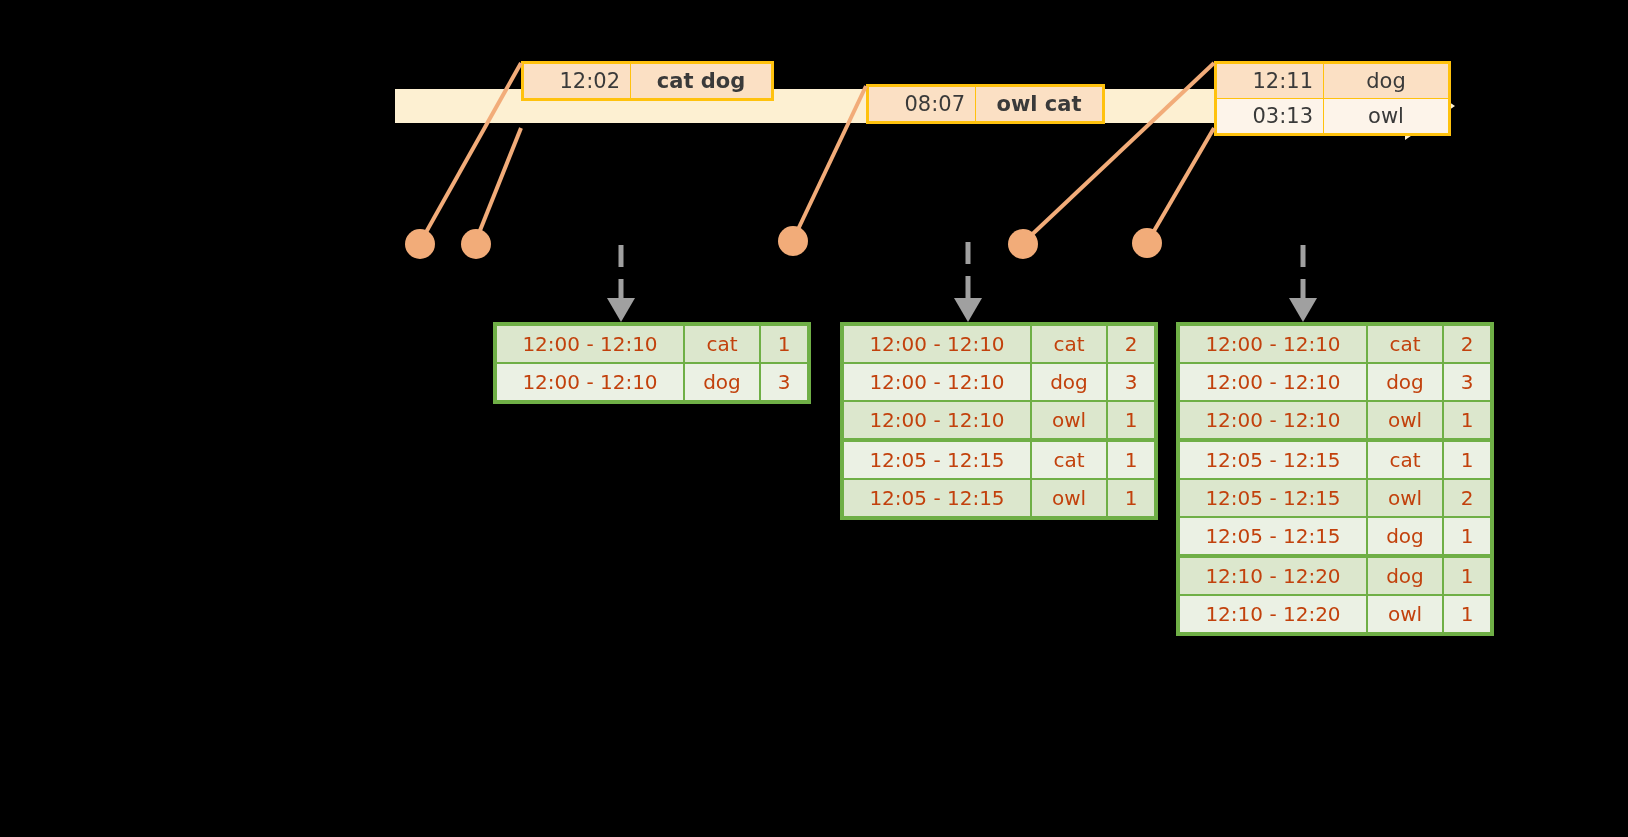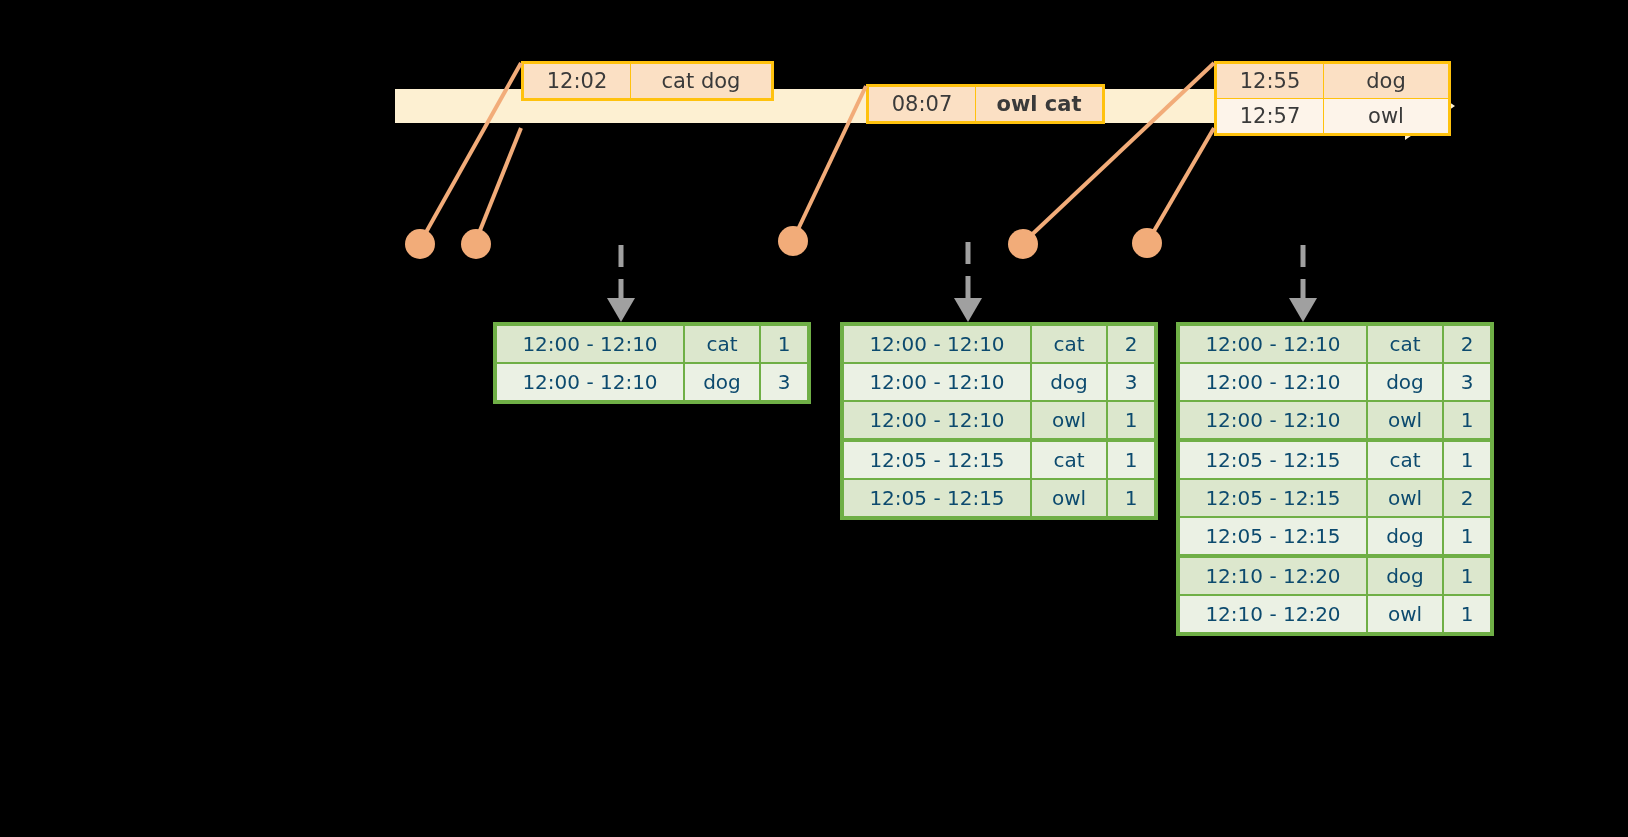--- a/index.html
+++ b/index.html
@@ -13,36 +13,36 @@
   #timeline-bar .head{position:absolute;left:1010px;top:-17px;width:0;height:0;
       border-top:34px solid transparent;border-bottom:34px solid transparent;
       border-left:50px solid #FDF0D2;}
 
   
   .evt-table{position:absolute;border:3px solid #FFC20E;border-collapse:collapse;background:#FDEBD8;}
   .evt-table td{border:1.5px solid #FFC20E;font-size:21px;color:#3a3a3a;
       text-align:center;padding:5px 10px;white-space:nowrap;line-height:1.15;}
   .evt-table tr:nth-child(odd) td{background:#FBE0C4;}
   .evt-table tr:nth-child(even) td{background:#FDF4EA;}
-  .evt-table td.c-time{width:86px;}
+  .evt-table td.c-time{width:86px;text-align:right;}
   .evt-table td.c-words{width:112px;}
 
   #evt-box-1{left:521px;top:61px;}
-  #evt-box-1 td.c-words{width:120px;}
+  #evt-box-1 td.c-words{width:120px;font-weight:bold;}
   #evt-box-2{left:866px;top:84px;}
   #evt-box-2 td.c-words{width:106px;font-weight:bold;}
   #evt-box-3{left:1214px;top:61px;}
   #evt-box-3 td.c-words{width:104px;}
 
   
   #connectors{position:absolute;left:0;top:0;width:1628px;height:837px;pointer-events:none;}
 
   
   .res-table{position:absolute;border:4px solid #6FAF46;border-collapse:collapse;}
-  .res-table td{border:2px solid #6FAF46;font-size:20px;color:#0c4a6e;
+  .res-table td{border:2px solid #6FAF46;font-size:20px;color:#c2410c;
       text-align:center;padding:6px 10px;white-space:nowrap;line-height:1.2;}
   .res-table tr:nth-child(odd) td{background:#DCE7CD;}
   .res-table tr:nth-child(even) td{background:#EBF1E4;}
   .res-table td.c-win{width:166px;}
   .res-table td.c-word{width:54px;margin-left:16px;}
   .res-table td.c-cnt{width:26px;}
   .res-table tr.grp-end td{border-bottom:4px solid #6FAF46;}
 
   #res-table-1{left:493px;top:322px;}
   #res-table-2{left:840px;top:322px;}
@@ -72,25 +72,25 @@
         <tr>
       <td class="c-time">08:07</td>
       <td class="c-words">owl cat</td>
     </tr>
   </tbody>
     </table>
 
   <table class="evt-table" id="evt-box-3">
     <tbody>
         <tr>
-      <td class="c-time">12:55</td>
+      <td class="c-time">12:11</td>
       <td class="c-words">dog</td>
     </tr>
     <tr>
-      <td class="c-time">12:57</td>
+      <td class="c-time">03:13</td>
       <td class="c-words">owl</td>
     </tr>
   </tbody>
     </table>
 
   <svg id="connectors" viewBox="0 0 1628 837">
     <g stroke="#F2AC79" stroke-width="4" fill="none">
       <line x1="521" y1="63" x2="420" y2="243"></line>
       <line x1="521" y1="128" x2="475" y2="243"></line>
       <line x1="866" y1="86" x2="793" y2="240"></line>

